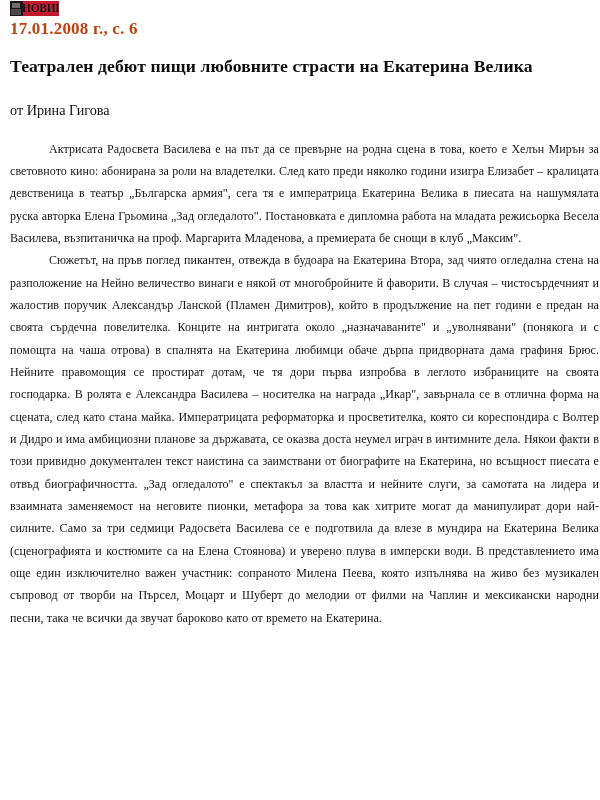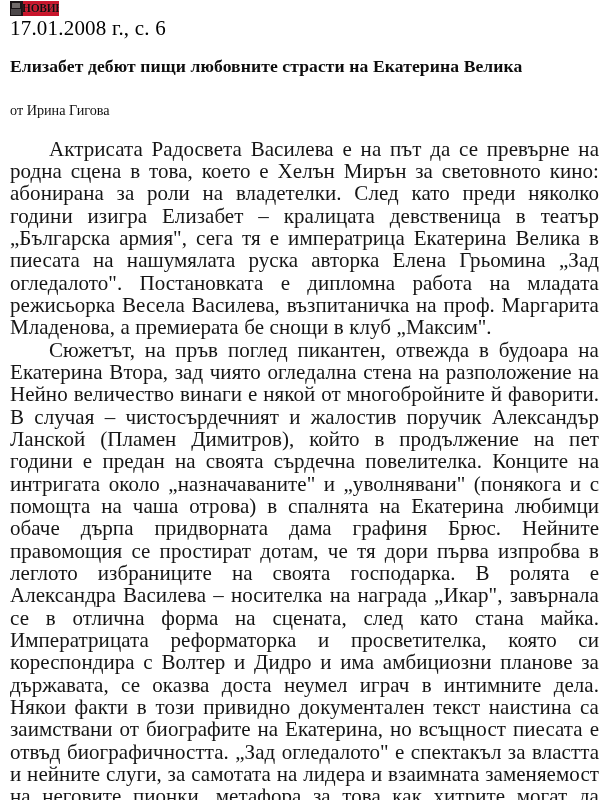--- a/index.html
+++ b/index.html
@@ -79,25 +79,25 @@
     text-align: center;
     white-space: nowrap;
     overflow: hidden;
     text-shadow: 0 0 1px rgba(255,255,255,.35);
   }
 
   
   .dateline {
     margin: 3px 0 0 2px;
     font-family: "Liberation Serif", "DejaVu Serif", serif;
-    font-weight: 400;
-    font-size: 21px;
+    font-weight: 700;
+    font-size: 17px;
     line-height: 19px;
     letter-spacing: 0.2px;
-    color: #000000;
+    color: #c2410c;
   }
 
   
   .headline {
     margin: 17px 0 0 2px;
     width: 588px;
     font-family: "Liberation Serif", "DejaVu Serif", serif;
     font-weight: 700;
     font-size: 17.6px;
     line-height: 23.5px;
@@ -121,21 +121,21 @@
   .article-body {
     margin: 19px 0 0 2px;
     width: 589px;
   }
   .article-body p {
     margin: 0;
     text-indent: 39px;
     text-align: justify;
     text-align-last: left;
     font-family: "Liberation Serif", "DejaVu Serif", serif;
-    font-size: 21px;
+    font-size: 12px;
     line-height: 22.35px;
     letter-spacing: 0.05px;
     color: #151515;
     word-spacing: 0.2px;
   }
 
   
   .page, .dateline, .headline, .byline, .article-body {
     text-rendering: optimizeLegibility;
   }
@@ -145,21 +145,21 @@
 
 <div class="page">
 
   <div class="masthead">
     <span class="logo-mark"></span>
     <span class="logo-word">НОВИНАР</span>
   </div>
 
   <div class="dateline">17.01.2008 г., с. 6</div>
 
-  <h1 class="headline">Елизабет дебют пищи любовните страсти на Екатерина Велика</h1>
+  <h1 class="headline">Театрален дебют пищи любовните страсти на Екатерина Велика</h1>
 
   <div class="byline">от Ирина Гигова</div>
 
   <div class="article-body">
     <p>Актрисата Радосвета Василева е на път да се превърне на родна сцена в това, което е Хелън Мирън за световното кино: абонирана за роли на владетелки. След като преди няколко години изигра Елизабет – кралицата девственица в театър „Българска армия", сега тя е императрица Екатерина Велика в пиесата на нашумялата руска авторка Елена Грьомина „Зад огледалото". Постановката е дипломна работа на младата режисьорка Весела Василева, възпитаничка на проф. Маргарита Младенова, а премиерата бе снощи в клуб „Максим".</p>
     <p>Сюжетът, на пръв поглед пикантен, отвежда в будоара на Екатерина Втора, зад чиято огледална стена на разположение на Нейно величество винаги е някой от многобройните й фаворити. В случая – чистосърдечният и жалостив поручик Александър Ланской (Пламен Димитров), който в продължение на пет години е предан на своята сърдечна повелителка. Конците на интригата около „назначаваните" и „уволнявани" (понякога и с помощта на чаша отрова) в спалнята на Екатерина любимци обаче дърпа придворната дама графиня Брюс. Нейните правомощия се простират дотам, че тя дори първа изпробва в леглото избраниците на своята господарка. В ролята е Александра Василева – носителка на награда „Икар", завърнала се в отлична форма на сцената, след като стана майка. Императрицата реформаторка и просветителка, която си кореспондира с Волтер и Дидро и има амбициозни планове за държавата, се оказва доста неумел играч в интимните дела. Някои факти в този привидно документален текст наистина са заимствани от биографите на Екатерина, но всъщност пиесата е отвъд биографичността. „Зад огледалото" е спектакъл за властта и нейните слуги, за самотата на лидера и взаимната заменяемост на неговите пионки, метафора за това как хитрите могат да манипулират дори най-силните. Само за три седмици Радосвета Василева се е подготвила да влезе в мундира на Екатерина Велика (сценографията и костюмите са на Елена Стоянова) и уверено плува в имперски води. В представлението има още един изключително важен участник: сопраното Милена Пеева, която изпълнява на живо без музикален съпровод от творби на Пърсел, Моцарт и Шуберт до мелодии от филми на Чаплин и мексикански народни песни, така че всички да звучат бароково като от времето на Екатерина.</p>
   </div>
 
 </div>
 

